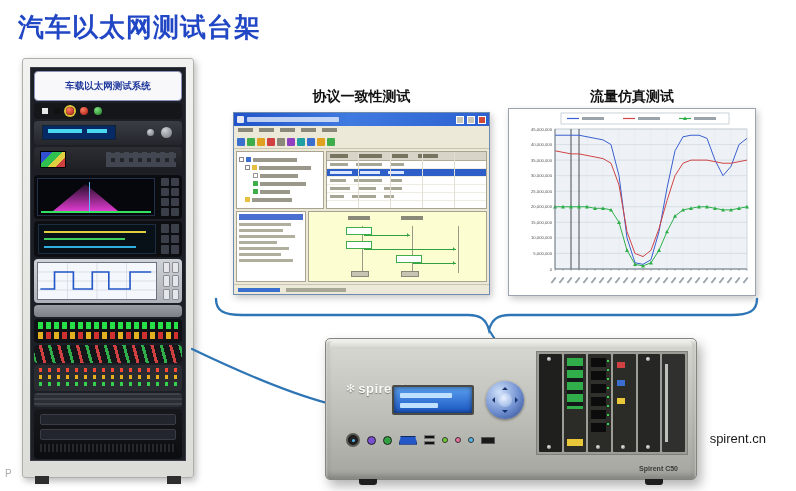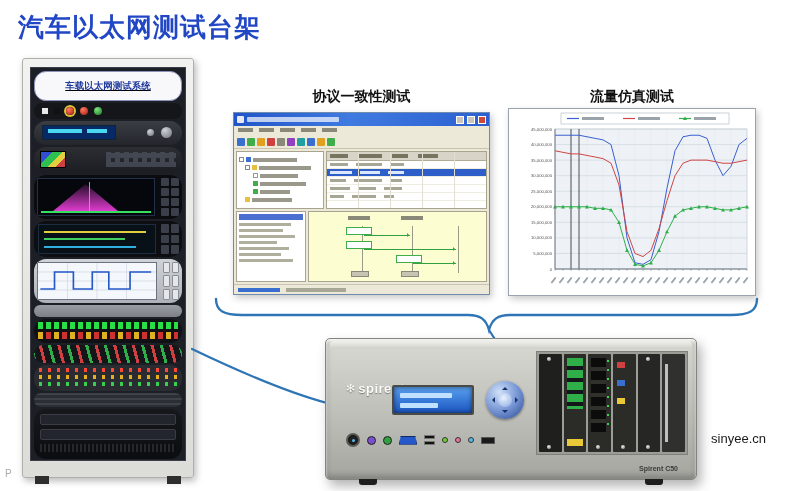--- a/index.html
+++ b/index.html
@@ -18,21 +18,21 @@
 
   
   .overlay { position:absolute; left:0; top:0; width:796px; height:491px; pointer-events:none; }
 
   
   .rack { position:absolute; left:22px; top:58px; width:172px; height:420px;
           background:linear-gradient(#f2f2f0,#dcdcd8); border:1px solid #b0b0ab; border-radius:3px;
           box-shadow:2px 3px 7px rgba(0,0,0,.28); }
   .rack-inner { position:absolute; left:7px; right:7px; top:8px; bottom:16px; background:#1d1f26;
                 border:1px solid #3a3d46; display:flex; flex-direction:column; gap:2px; padding:3px; }
-  .mod { border-radius:12px; position:relative; overflow:hidden; flex:none;text-decoration:underline; }
+  .mod { border-radius:4px; position:relative; overflow:hidden; flex:none; }
   .mod-label { height:30px; background:#f8f8fa; border:1px solid #8b93b8; display:flex;
                align-items:center; justify-content:center; }
   .mod-label span { font-size:9.5px; font-weight:bold; color:#20399c; white-space:nowrap; }
   .mod-ctrl { height:16px; background:#15161a; display:flex; align-items:center; gap:6px; padding:0 8px; }
   .sq { width:6px; height:6px; }
   .dot { width:8px; height:8px; border-radius:50%; }
   .dot.red { background:radial-gradient(circle at 35% 30%, #ff7a60, #a01810); box-shadow:0 0 0 2px #d8c434; }
   .dot.green { background:radial-gradient(circle at 35% 30%, #7fe080, #1a7a20); }
   .mod-psu { height:24px; background:linear-gradient(#3a3d44,#24262c); }
   .psu-lcd { position:absolute; left:8px; top:4px; width:74px; height:15px; background:#072a66;
@@ -616,14 +616,14 @@
       <div class="slot" style="background:#30302e">
         <i class="handle"></i>
       </div>
     </div>
     <div class="model-label">Spirent C50</div>
   </div>
   <i class="device-foot" style="left:34px"></i>
   <i class="device-foot" style="right:34px"></i>
 </div>
 
-<div class="watermark">sinyee.cn</div>
+<div class="watermark">spirent.cn</div>
 <div class="footer-p">P</div>
 
 </body></html>

